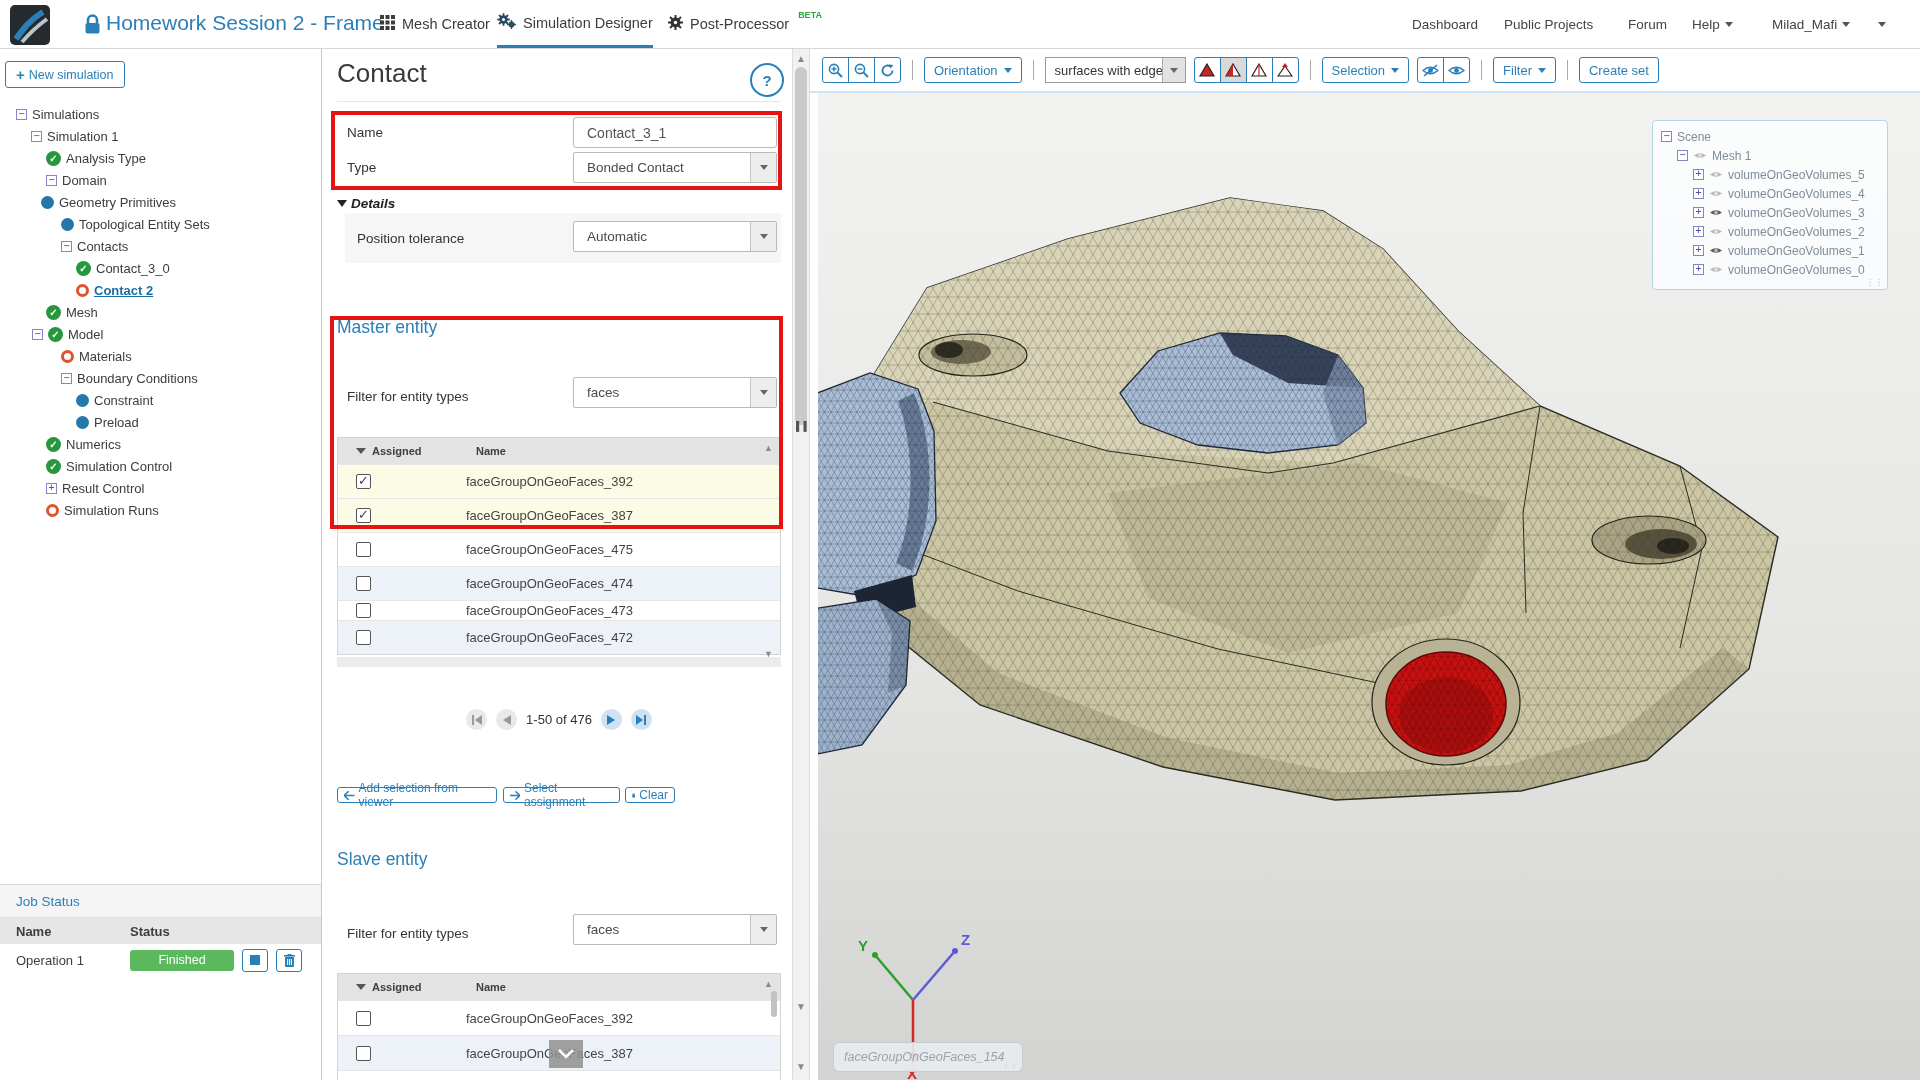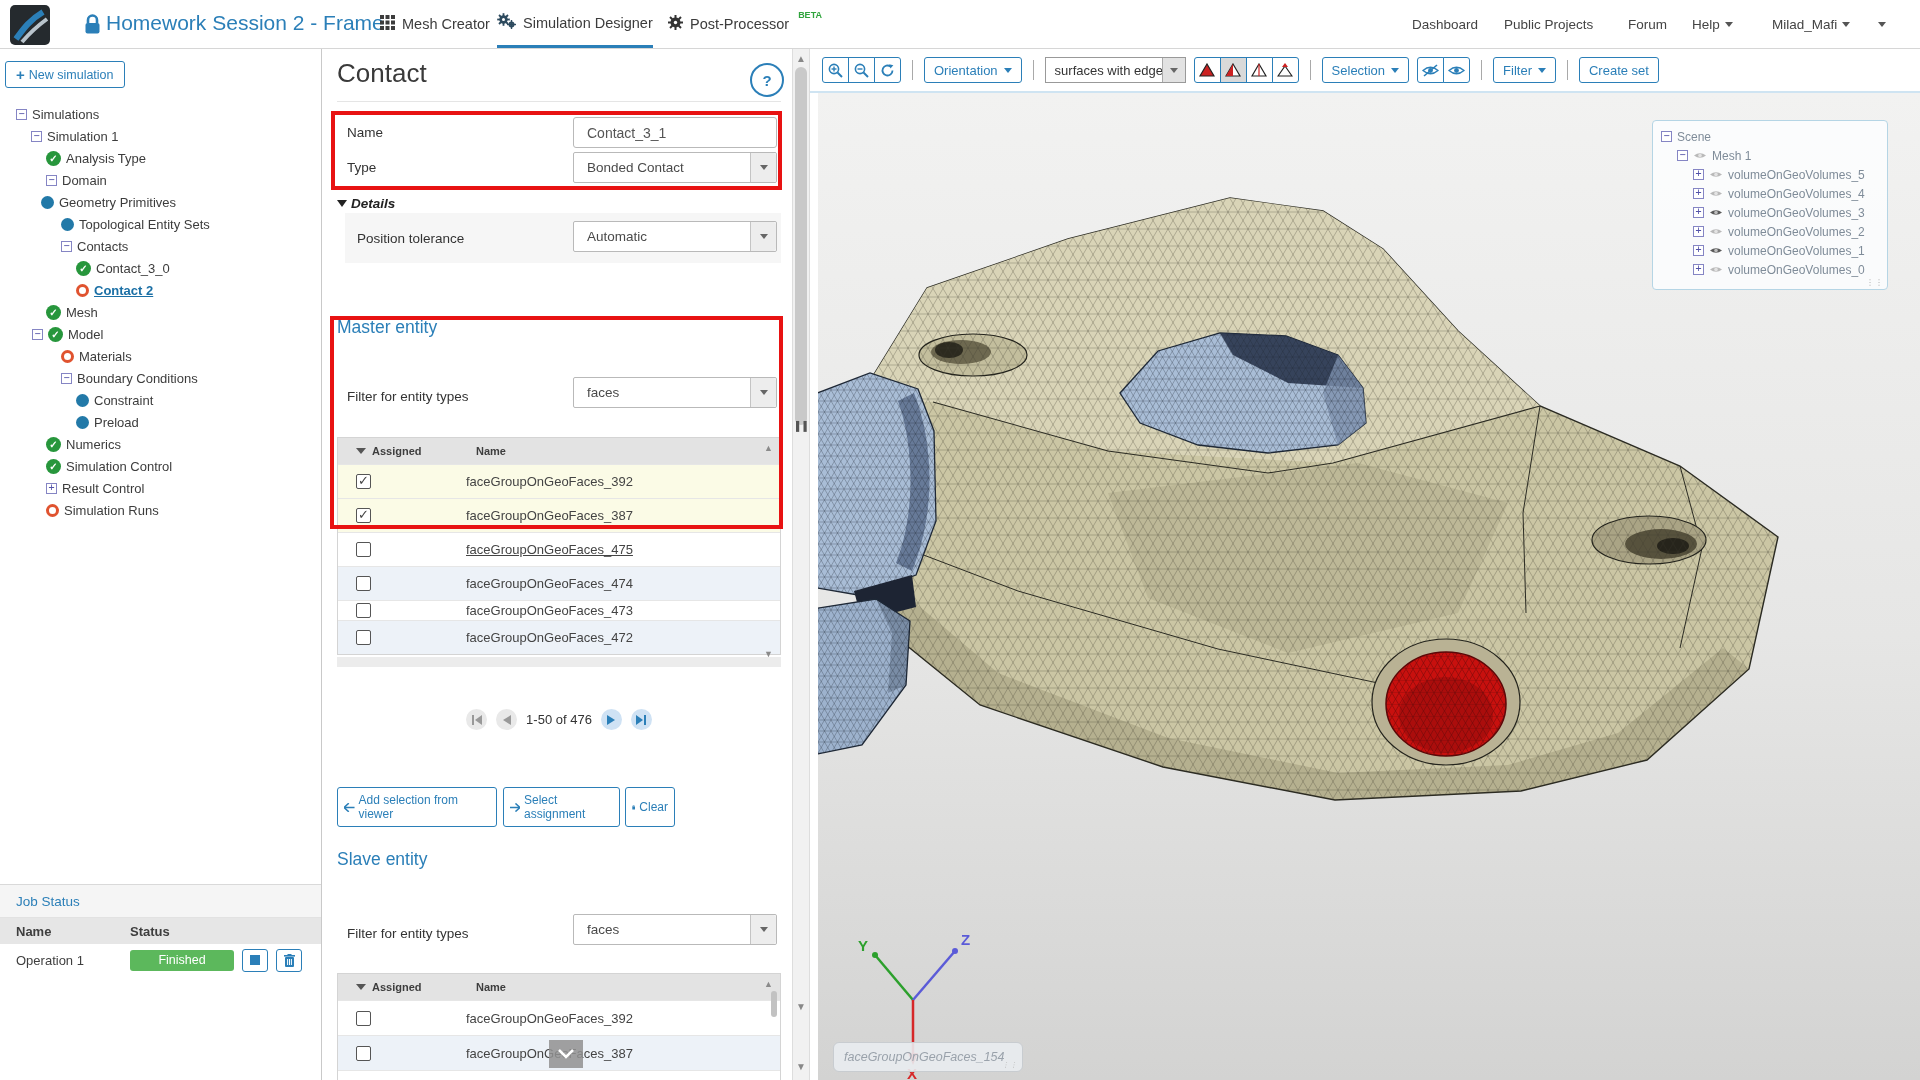--- a/index.html
+++ b/index.html
@@ -99,21 +99,21 @@
   .mini-arrow { position:absolute; font-size:9px; color:#8a8a8a; right:6px; }
   .scroll-strip-btm { position:absolute; left:15px; width:444px; height:10px; background:#ececec; }
 
   #pagination { position:absolute; left:15px; width:444px; display:flex; align-items:center;
     justify-content:center; gap:9px; font-size:13px; color:#333; }
   .pg-btn { width:21px; height:21px; border-radius:50%; display:flex; align-items:center;
     justify-content:center; cursor:pointer; }
   .pg-btn.gray { background:#e9e9e9; }
   .pg-btn.blue { background:#cfe2f4; }
 
-  .act-btn { position:absolute; height:40px; border:1px solid #2b7fb8; border-radius:3px; background:#fff;
+  .act-btn { position:absolute; height:16px; border:1px solid #2b7fb8; border-radius:3px; background:#fff;
     color:#2b7fb8; font-size:12px; display:flex; align-items:center; justify-content:center; gap:4px;
     cursor:pointer; padding:0 6px;}
   #scroll-hint { position:absolute; left:227px; top:991px; width:34px; height:28px;
     background:rgba(145,145,145,.85); display:flex; align-items:center; justify-content:center; z-index:5;}
 
   .ann-rect { position:absolute; border:4px solid #e81212; z-index:40; pointer-events:none; }
 
   
   #pscroll { position:absolute; left:792px; top:49px; width:18px; height:1031px; background:#f1f1f1;
     border-left:1px solid #ddd; border-right:1px solid #ddd; z-index:30;}
@@ -411,21 +411,21 @@
     </div>
     <div class="tbody">
         <div class="erow yellow" style="height: 34px;">
           <span class="cb checked"></span>
           <span class="nm">faceGroupOnGeoFaces_392</span>
         </div>
         <div class="erow yellow" style="height: 34px;">
           <span class="cb checked"></span>
           <span class="nm">faceGroupOnGeoFaces_387</span>
         </div>
-        <div class="erow" style="height: 34px; text-decoration: underline;">
+        <div class="erow" style="height: 34px;">
           <span class="cb"></span>
           <span class="nm">faceGroupOnGeoFaces_475</span>
         </div>
         <div class="erow alt" style="height: 34px;">
           <span class="cb"></span>
           <span class="nm">faceGroupOnGeoFaces_474</span>
         </div>
         <div class="erow" style="height: 20px;">
           <span class="cb"></span>
           <span class="nm">faceGroupOnGeoFaces_473</span>

